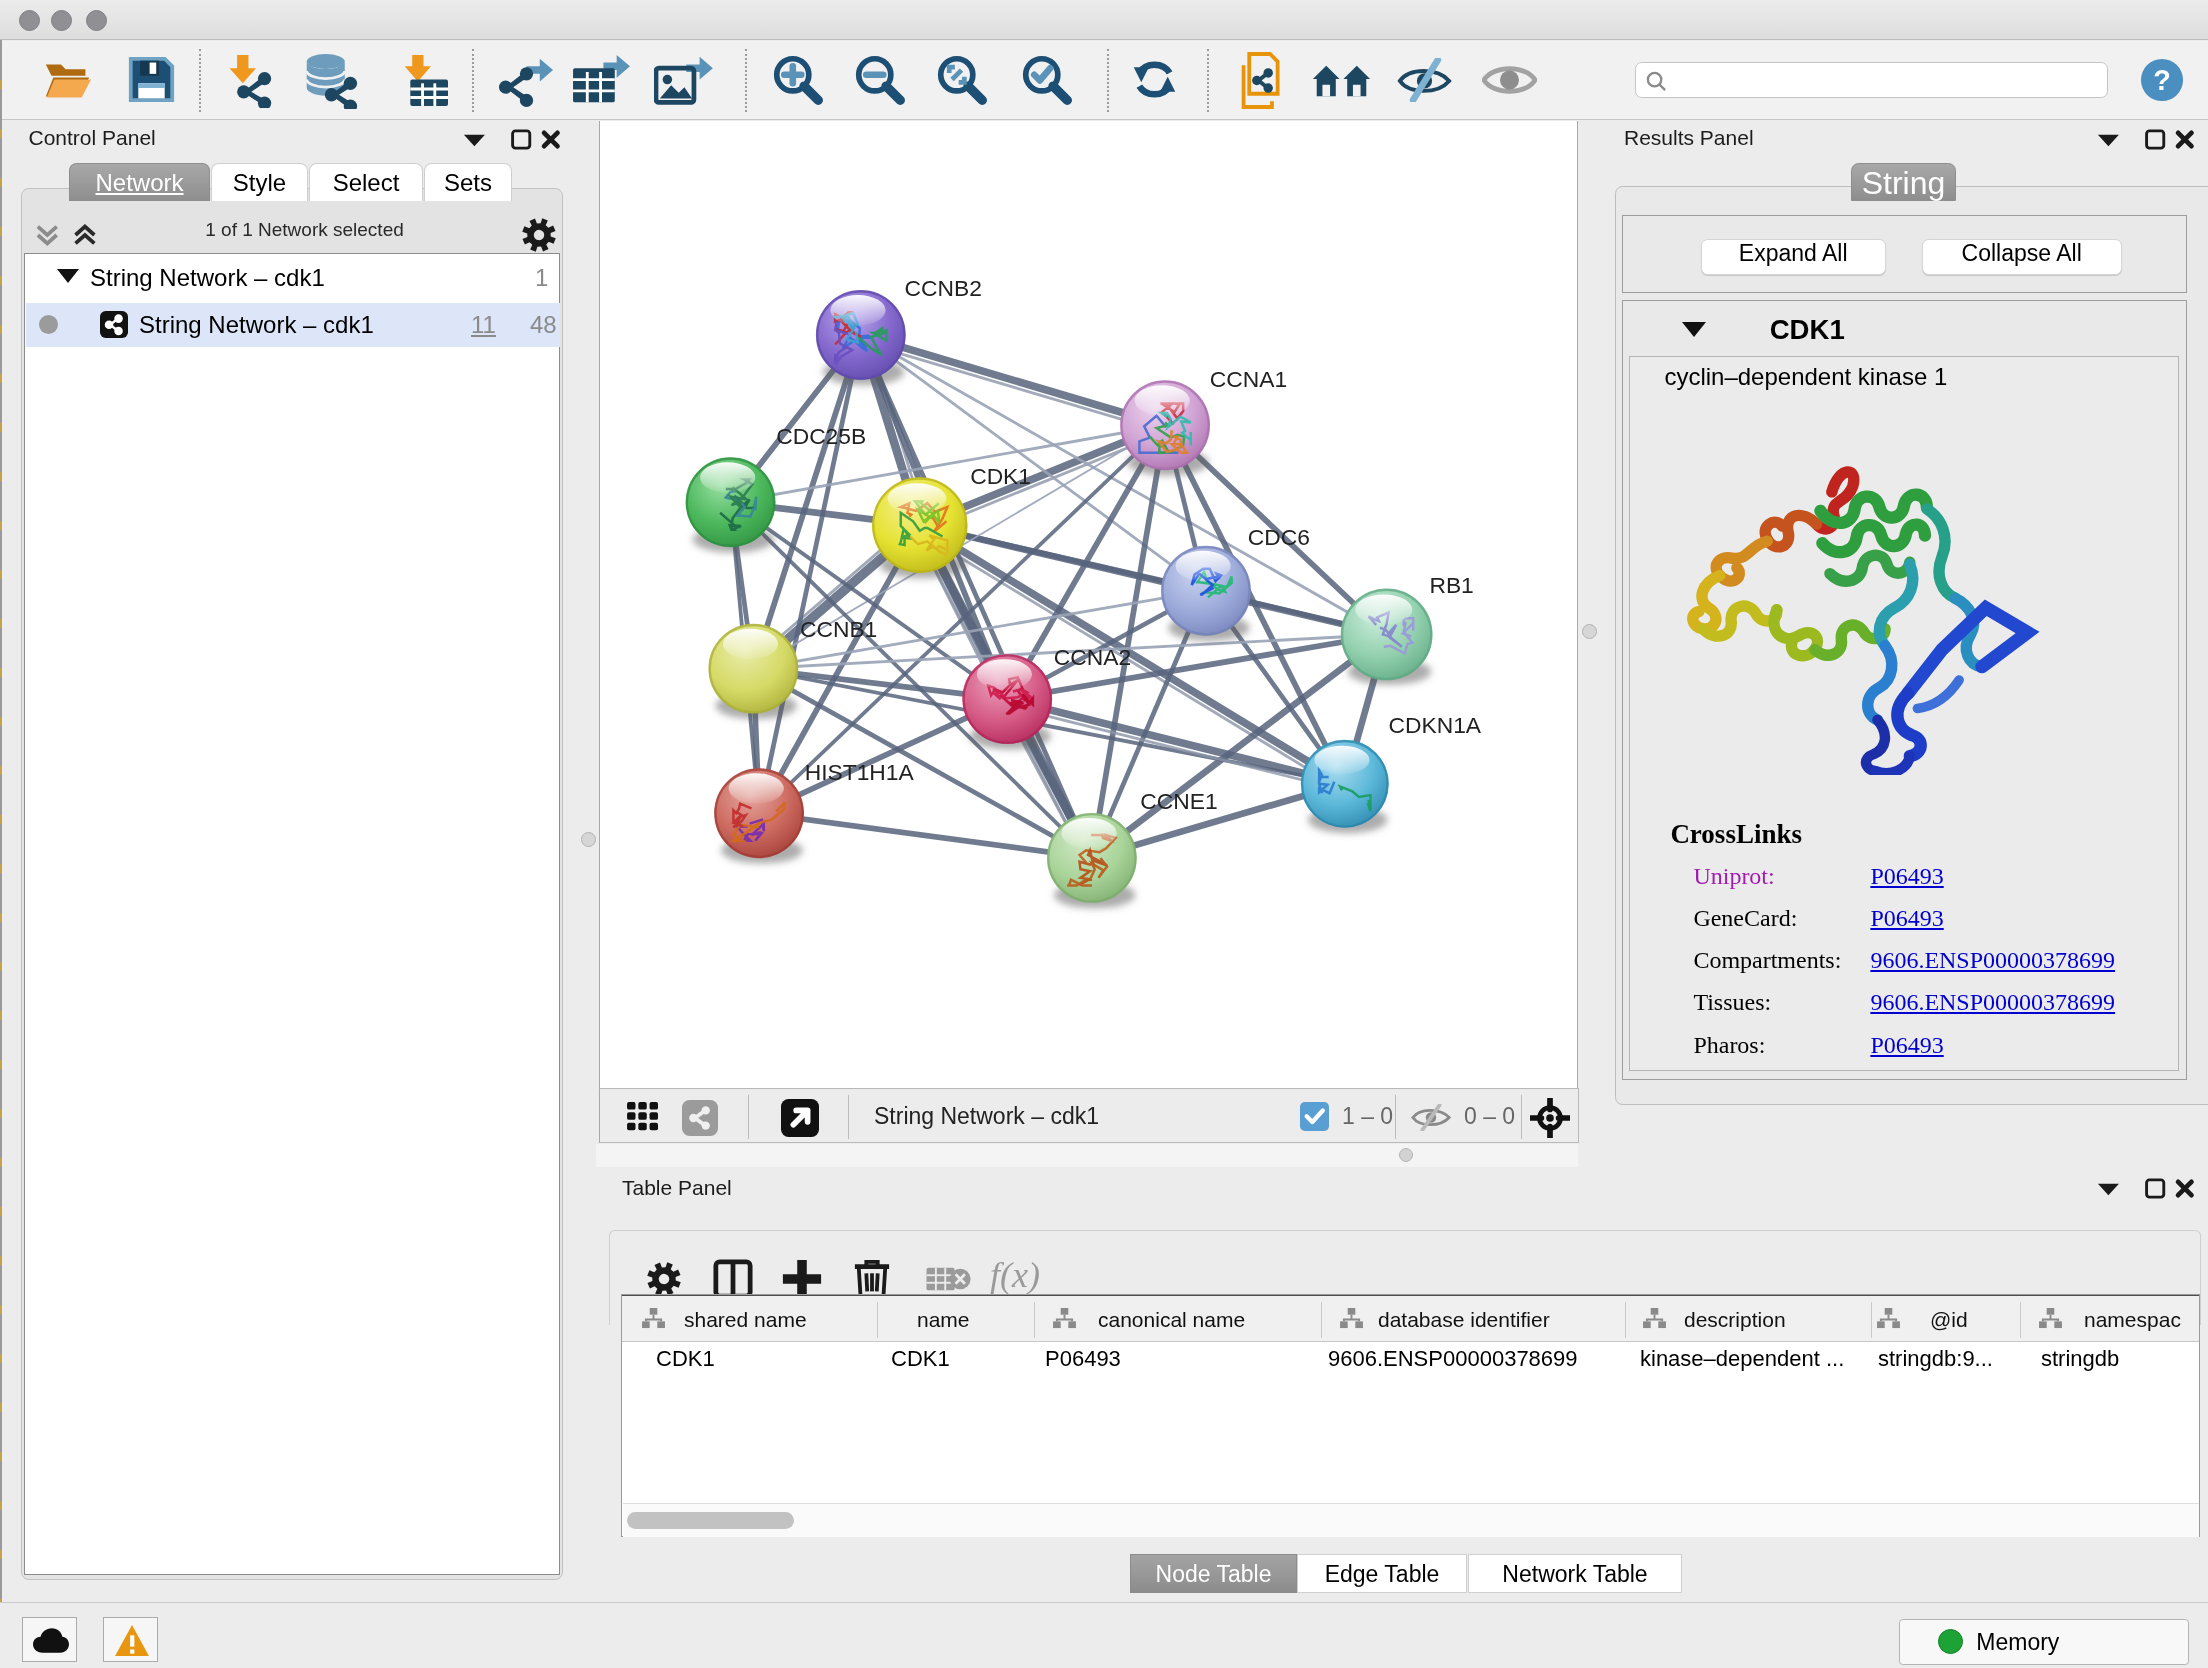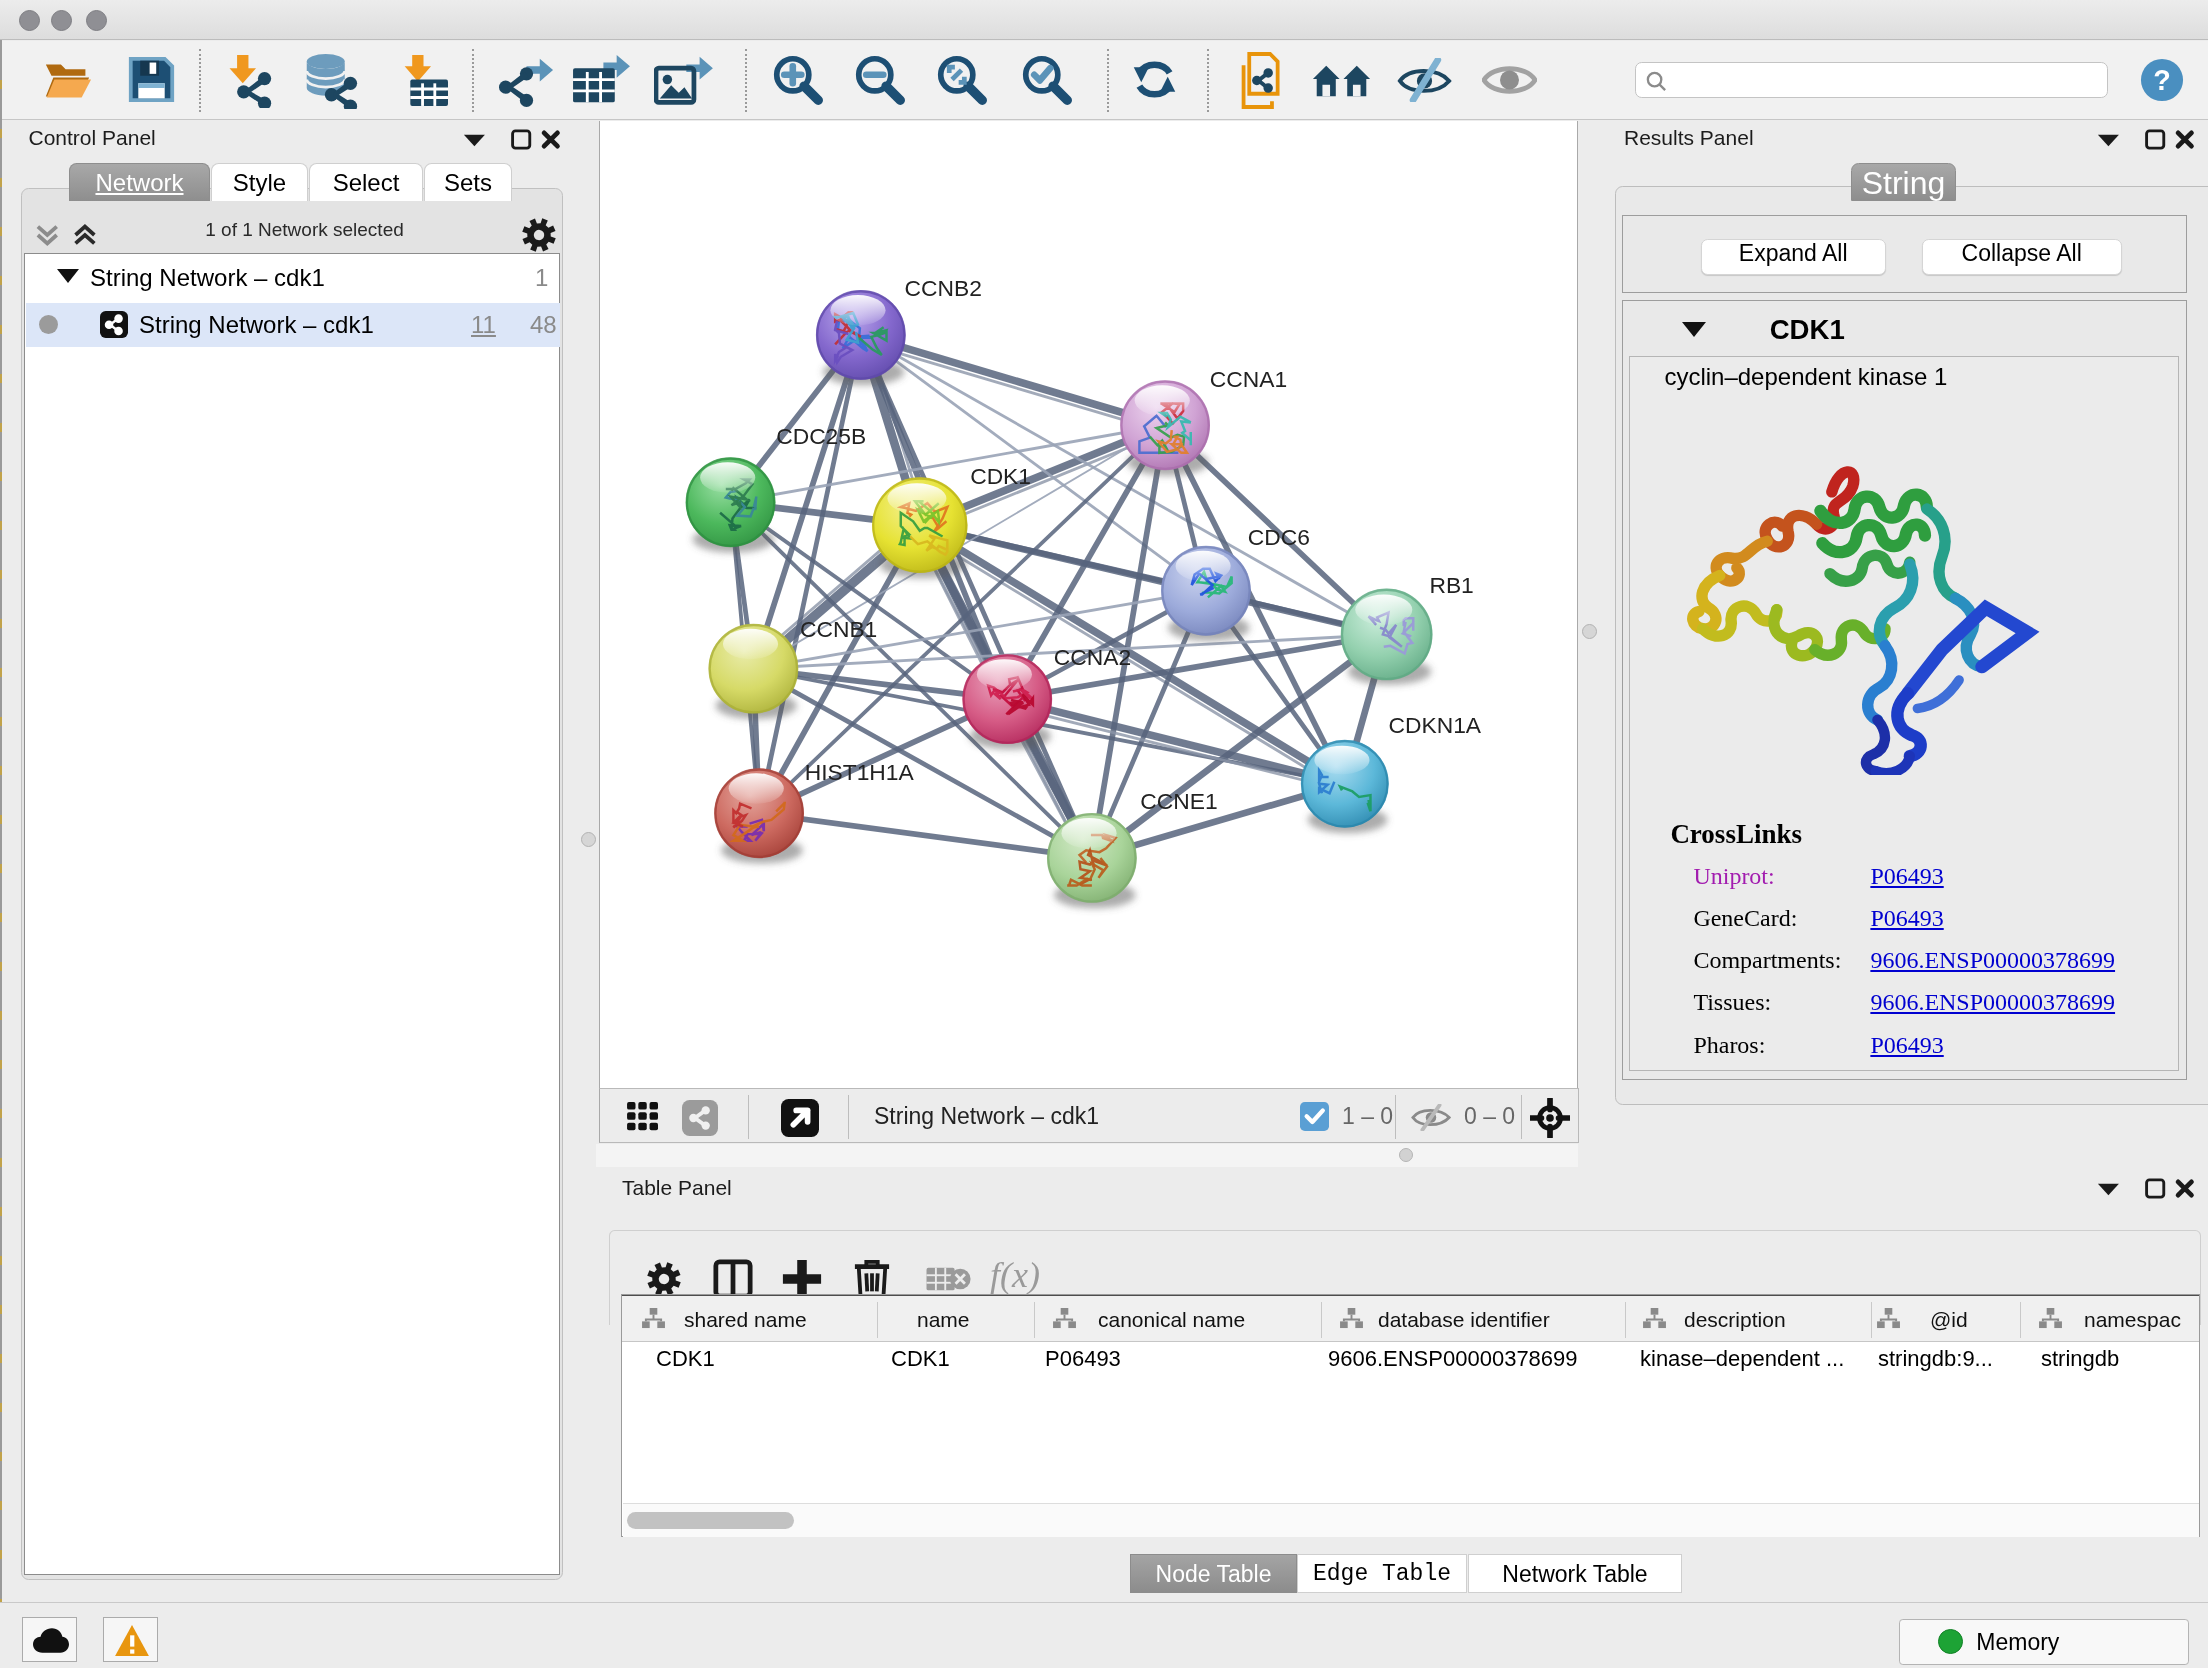--- a/index.html
+++ b/index.html
@@ -748,21 +748,21 @@
     <span class="td" style="left:706px;">9606.ENSP00000378699</span>
     <span class="td" style="left:1018px;">kinase–dependent ...</span>
     <span class="td" style="left:1256px;">stringdb:9...</span>
     <span class="td" style="left:1419px;">stringdb</span>
   </div>
   <div id="hscroll">
       <div id="hthumb"></div>
     </div>
 </div>
 <div class="btab btabsel" style="left:1130px; width:167px;">Node Table</div>
-<div class="btab" style="left:1297px; width:170px;font-family:Liberation Mono, monospace;">Edge Table</div>
+<div class="btab" style="left:1297px; width:170px;">Edge Table</div>
 <div class="btab" style="left:1468px; width:214px;">Network Table</div>
 
 <div id="statusbar" class="abs">
   <div class="sbtn" style="left:22px;">
     <svg style="position:absolute; left:9.5px; top:9.5px;" width="36" height="26" viewBox="0 0 38 27">
       <path d="M10 26 C4 26 0 22 0 17 C0 12 4 9 8 9 C9 4 14 0 20 0 C26 0 30 4 31 9 C35 9 38 13 38 17 C38 22 34 26 29 26 Z" fill="#111"></path>
     </svg>
   </div>
   <div class="sbtn" style="left:103px;">
     <svg style="position:absolute; left:10.5px; top:6.7px;" width="34" height="31" viewBox="0 0 36 33">

